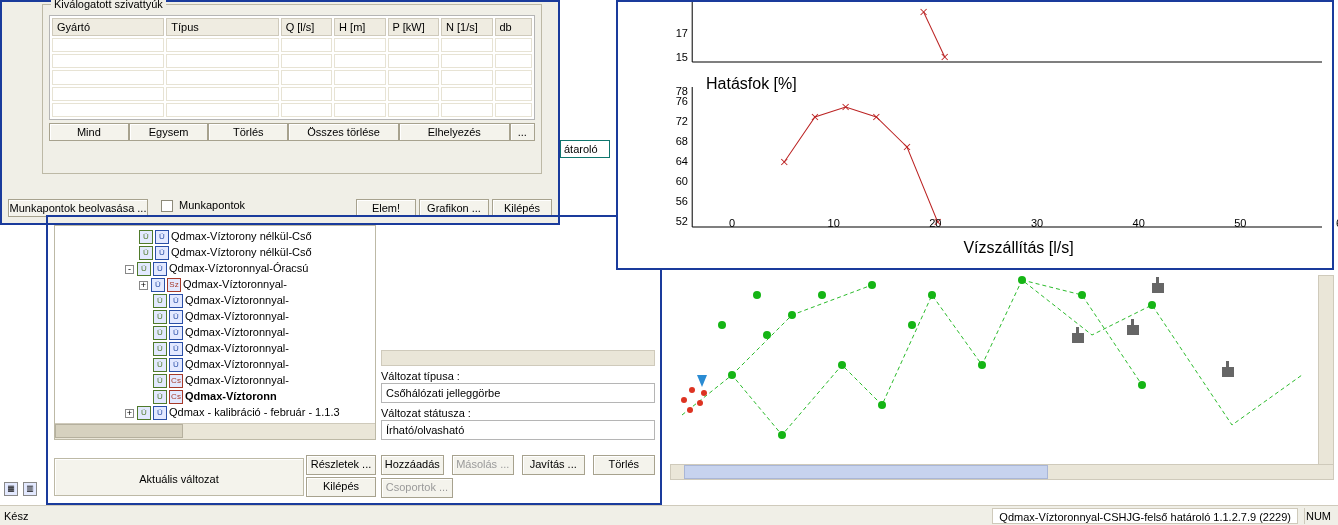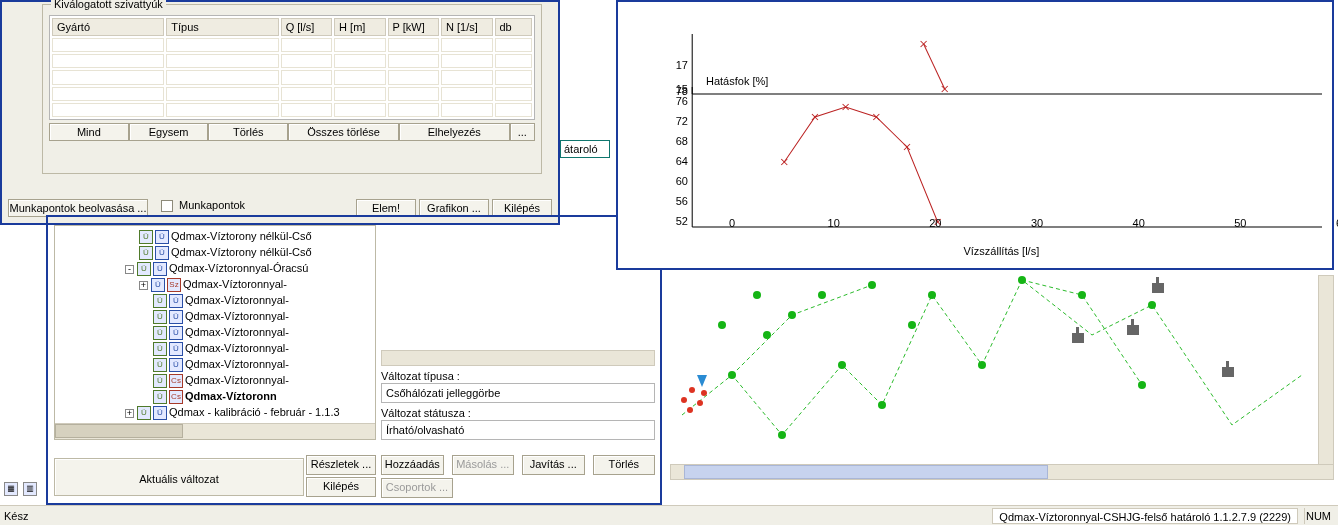--- a/index.html
+++ b/index.html
@@ -82,23 +82,23 @@
   .blue-frame {
     position:absolute; left:46px; top:215px; width:616px; height:290px;
     border:2px solid #1a3b9c; pointer-events:none;
   }
 
   
   .chart-panel {
     position:absolute; top:0; left:616px; right:4px; height:270px;
     border:2px solid #1a3b9c; background:#fff;
   }
-  .chart1 { position:absolute; top:0; left:40px; right:10px; height:65px;margin-top:32px; }
+  .chart1 { position:absolute; top:0; left:40px; right:10px; height:65px; }
   .chart2 { position:absolute; top:75px; left:40px; right:10px; height:170px; }
-  .axis-lbl { position:absolute; font-size:11px; }
+  .axis-lbl { position:absolute; font-size:16px; }
   .yticks { position:absolute; left:0; top:0; height:100%; width:34px; text-align:right; }
   .yticks div { position:absolute; right:4px; width:30px; }
   .xaxis { position:absolute; left:40px; bottom:6px; right:10px; height:24px; }
   .xaxis div { position:absolute; text-align:center; width:20px; margin-left:-10px; }
   svg.chartsvg { position:absolute; left:0; top:0; width:100%; height:100%; }
 
   
   .map {
     position:absolute; top:275px; left:670px; right:4px; bottom:60px;
     background:#fff; overflow:hidden;

